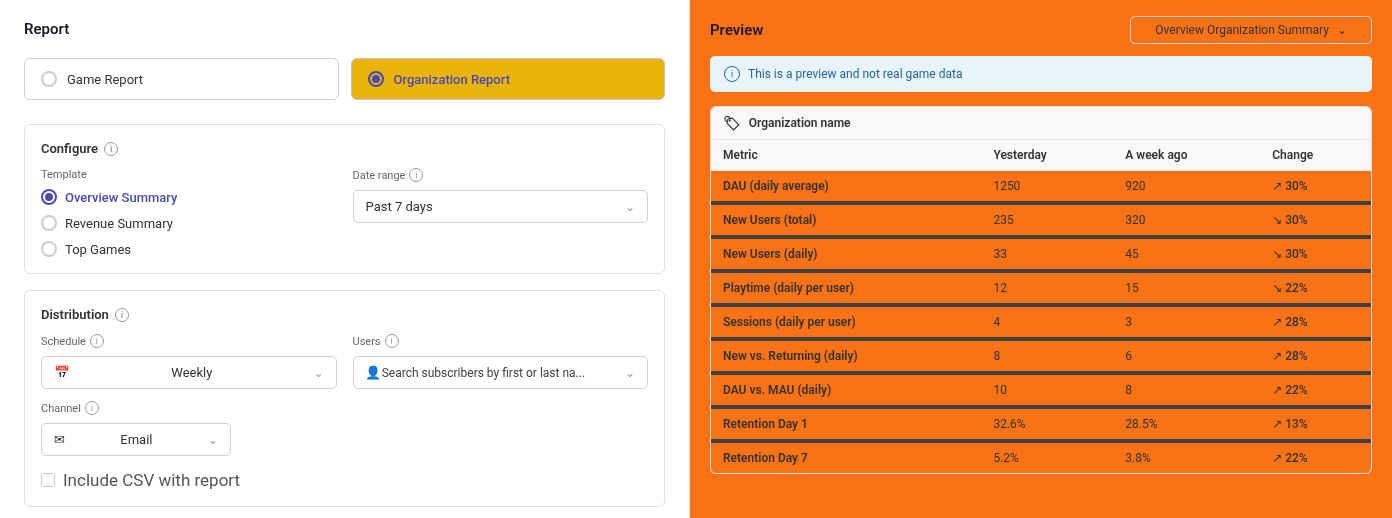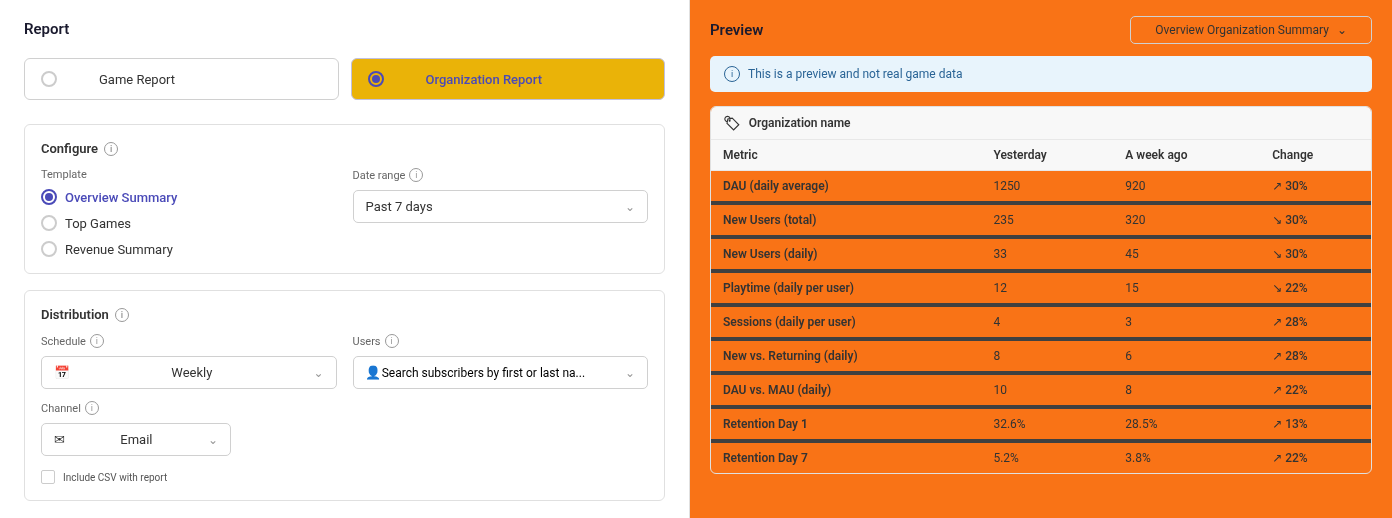--- a/index.html
+++ b/index.html
@@ -66,21 +66,20 @@
     .radio-circle.selected::after {
       content: '';
       width: 8px;
       height: 8px;
       border-radius: 50%;
       background: #4a4ab8;
     }
     .report-option-label {
       font-size: 13px;
       color: #333;
-      margin-left: 32px;
     }
     .report-option.selected .report-option-label {
       color: #4a4ab8;
       font-weight: 500;
     }
     .section-title {
       font-size: 13px;
       font-weight: 600;
       color: #333;
       margin-bottom: 12px;
@@ -160,35 +159,35 @@
       border: 1px solid #e0e0e0;
       border-radius: 6px;
       padding: 16px;
     }
     .dist-row {
       display: flex;
       gap: 16px;
       margin-top: 12px;
     }
     .dist-col { flex: 1; }
-    .input-placeholder { color: #000000; font-size: 12px; flex: 1; }
+    .input-placeholder { color: #404040; font-size: 12px; flex: 1; }
     .checkbox-row {
       display: flex;
       align-items: center;
       gap: 8px;
       margin-top: 14px;
     }
     .checkbox {
       width: 14px;
       height: 14px;
       border: 1.5px solid #ccc;
       border-radius: 2px;
     }
     .checkbox-label {
-      font-size: 10px;
+      font-size: 17px;
       color: #555;
     }
 
     
     .preview-header {
       display: flex;
       align-items: center;
       justify-content: space-between;
       margin-bottom: 12px;
     }
@@ -302,25 +301,25 @@
         <div class="field-label">
           <span>Template</span>
         </div>
         <div class="template-options">
           <div class="template-option selected">
             <div class="radio-circle selected"></div>
             <span class="template-option-label">Overview Summary</span>
           </div>
           <div class="template-option">
             <div class="radio-circle"></div>
-            <span class="template-option-label">Top Games</span>
+            <span class="template-option-label">Revenue Summary</span>
           </div>
           <div class="template-option">
             <div class="radio-circle"></div>
-            <span class="template-option-label">Revenue Summary</span>
+            <span class="template-option-label">Top Games</span>
           </div>
         </div>
       </div>
       <div class="col-right">
         <div class="field-label">
           <span>Date range</span>
           <div class="info-icon">i</div>
         </div>
         <div class="select-field">
           <span>Past 7 days</span>

